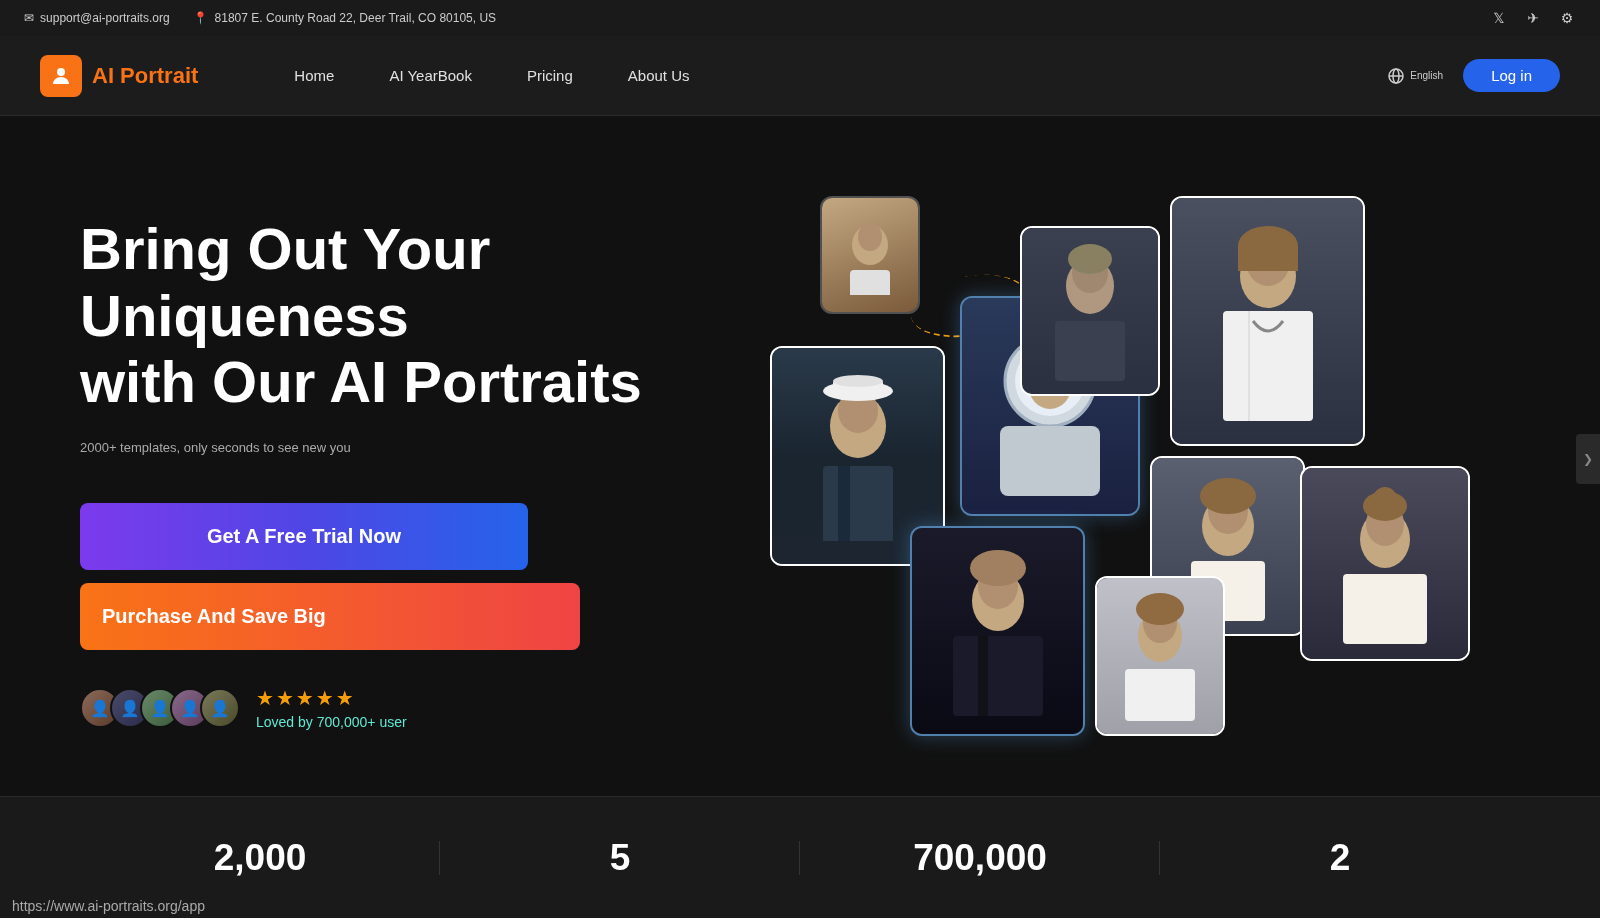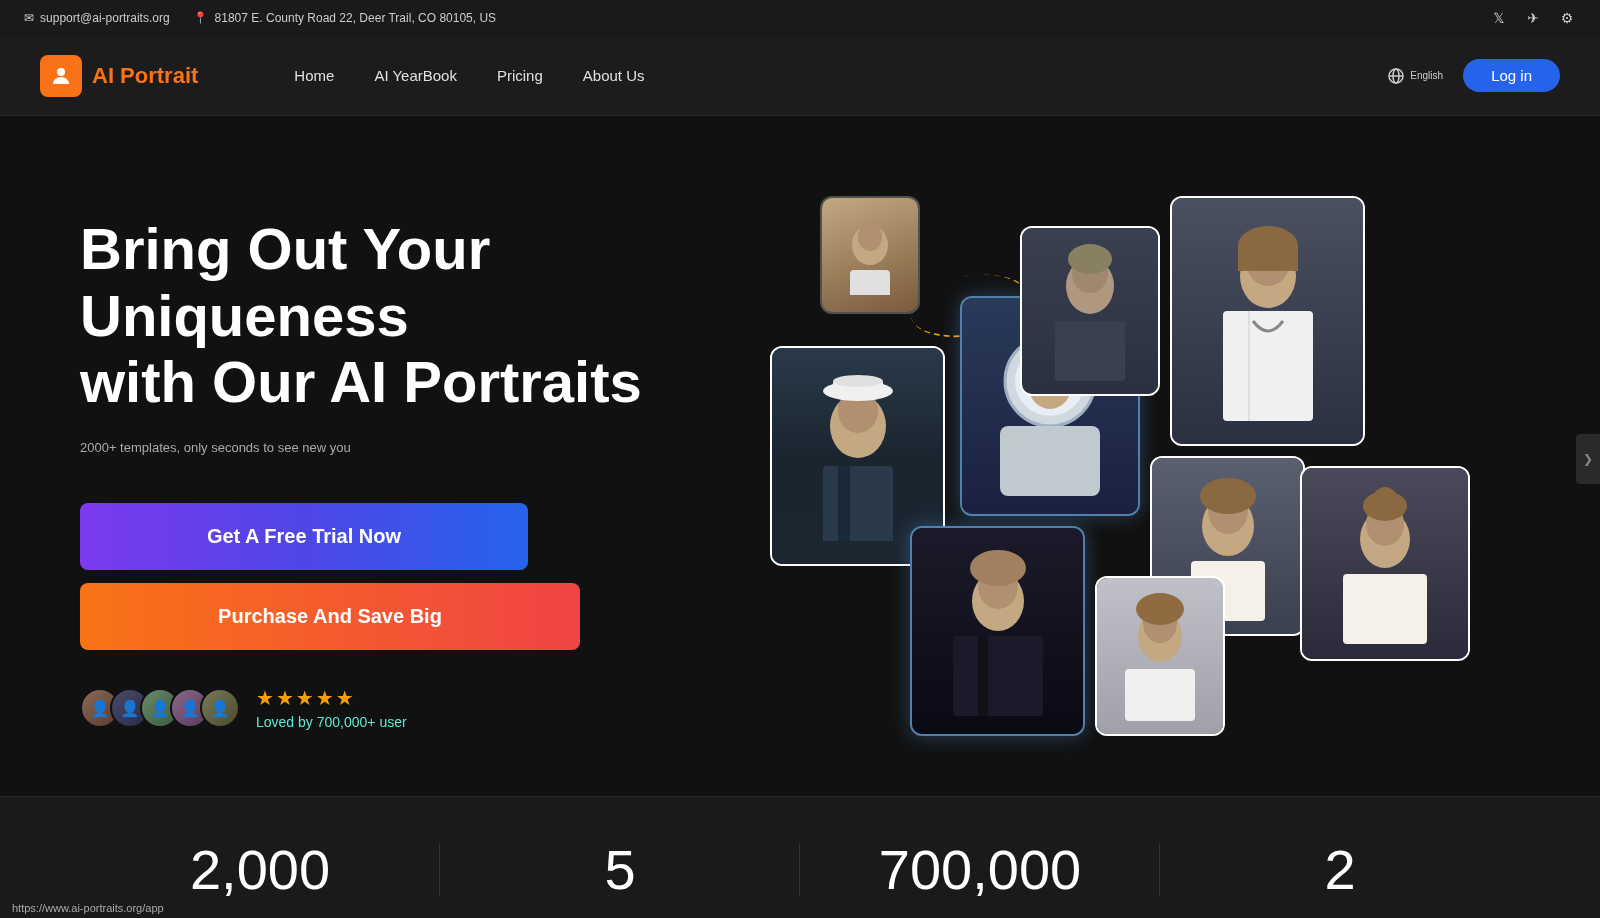--- a/index.html
+++ b/index.html
@@ -76,21 +76,21 @@
       font-size: 20px;
       color: white;
     }
     .logo-text {
       font-size: 22px;
       font-weight: 700;
       color: #f97316;
     }
     .nav-links {
       display: flex;
-      gap: 40px;
+      gap: 55px;
       flex: 1;
       text-align: center;
     }
     .nav-link {
       color: #e0e0e0;
       font-size: 15px;
       cursor: pointer;
       text-decoration: none;
       padding: 4px 0;
     }
@@ -159,21 +159,21 @@
     .btn-purchase {
       display: block;
       width: 500px;
       padding: 22px;
       border: none;
       border-radius: 8px;
       font-size: 20px;
       font-weight: 700;
       color: white;
       cursor: pointer;
-      text-align: center;
+      text-align: left;
       background: linear-gradient(to right, #f97316, #ef4444);
     }
     .social-proof {
       display: flex;
       align-items: center;
       gap: 16px;
       margin-top: 36px;
     }
     .avatars {
       display: flex;
@@ -258,22 +258,22 @@
     .stat-item:not(:last-child)::after {
       content: '';
       position: absolute;
       right: 0;
       top: 10%;
       height: 80%;
       width: 1px;
       background: #333;
     }
     .stat-number {
-      font-size: 56px;
-      font-weight: 400;
+      font-size: 37px;
+      font-weight: 700;
       color: #ffffff;
     }
 
     
     .sidebar-toggle {
       position: fixed;
       right: 0;
       top: 50%;
       transform: translateY(-50%);
       background: #2a2a2a;
@@ -288,21 +288,21 @@
       font-size: 12px;
     }
 
     
     .status-bar {
       position: fixed;
       bottom: 0;
       left: 0;
       background: #1a1a1a;
       padding: 4px 12px;
-      font-size: 11px;
+      font-size: 14px;
       color: #aaaaaa;
     }
   </style>
 </head>
 <body>
 
 <div class="topbar">
   <div class="topbar-left">
     <div class="topbar-item">
       <span>✉</span>

